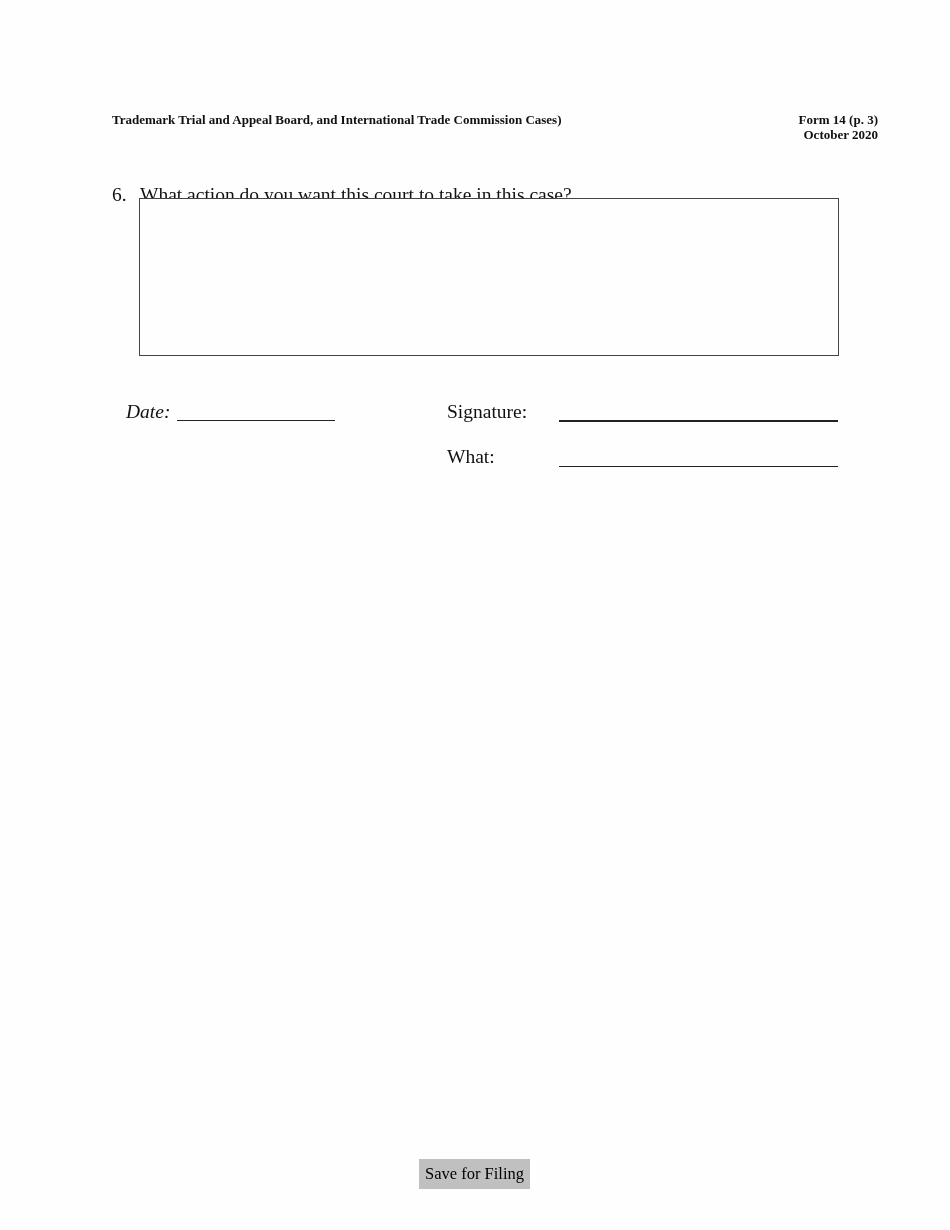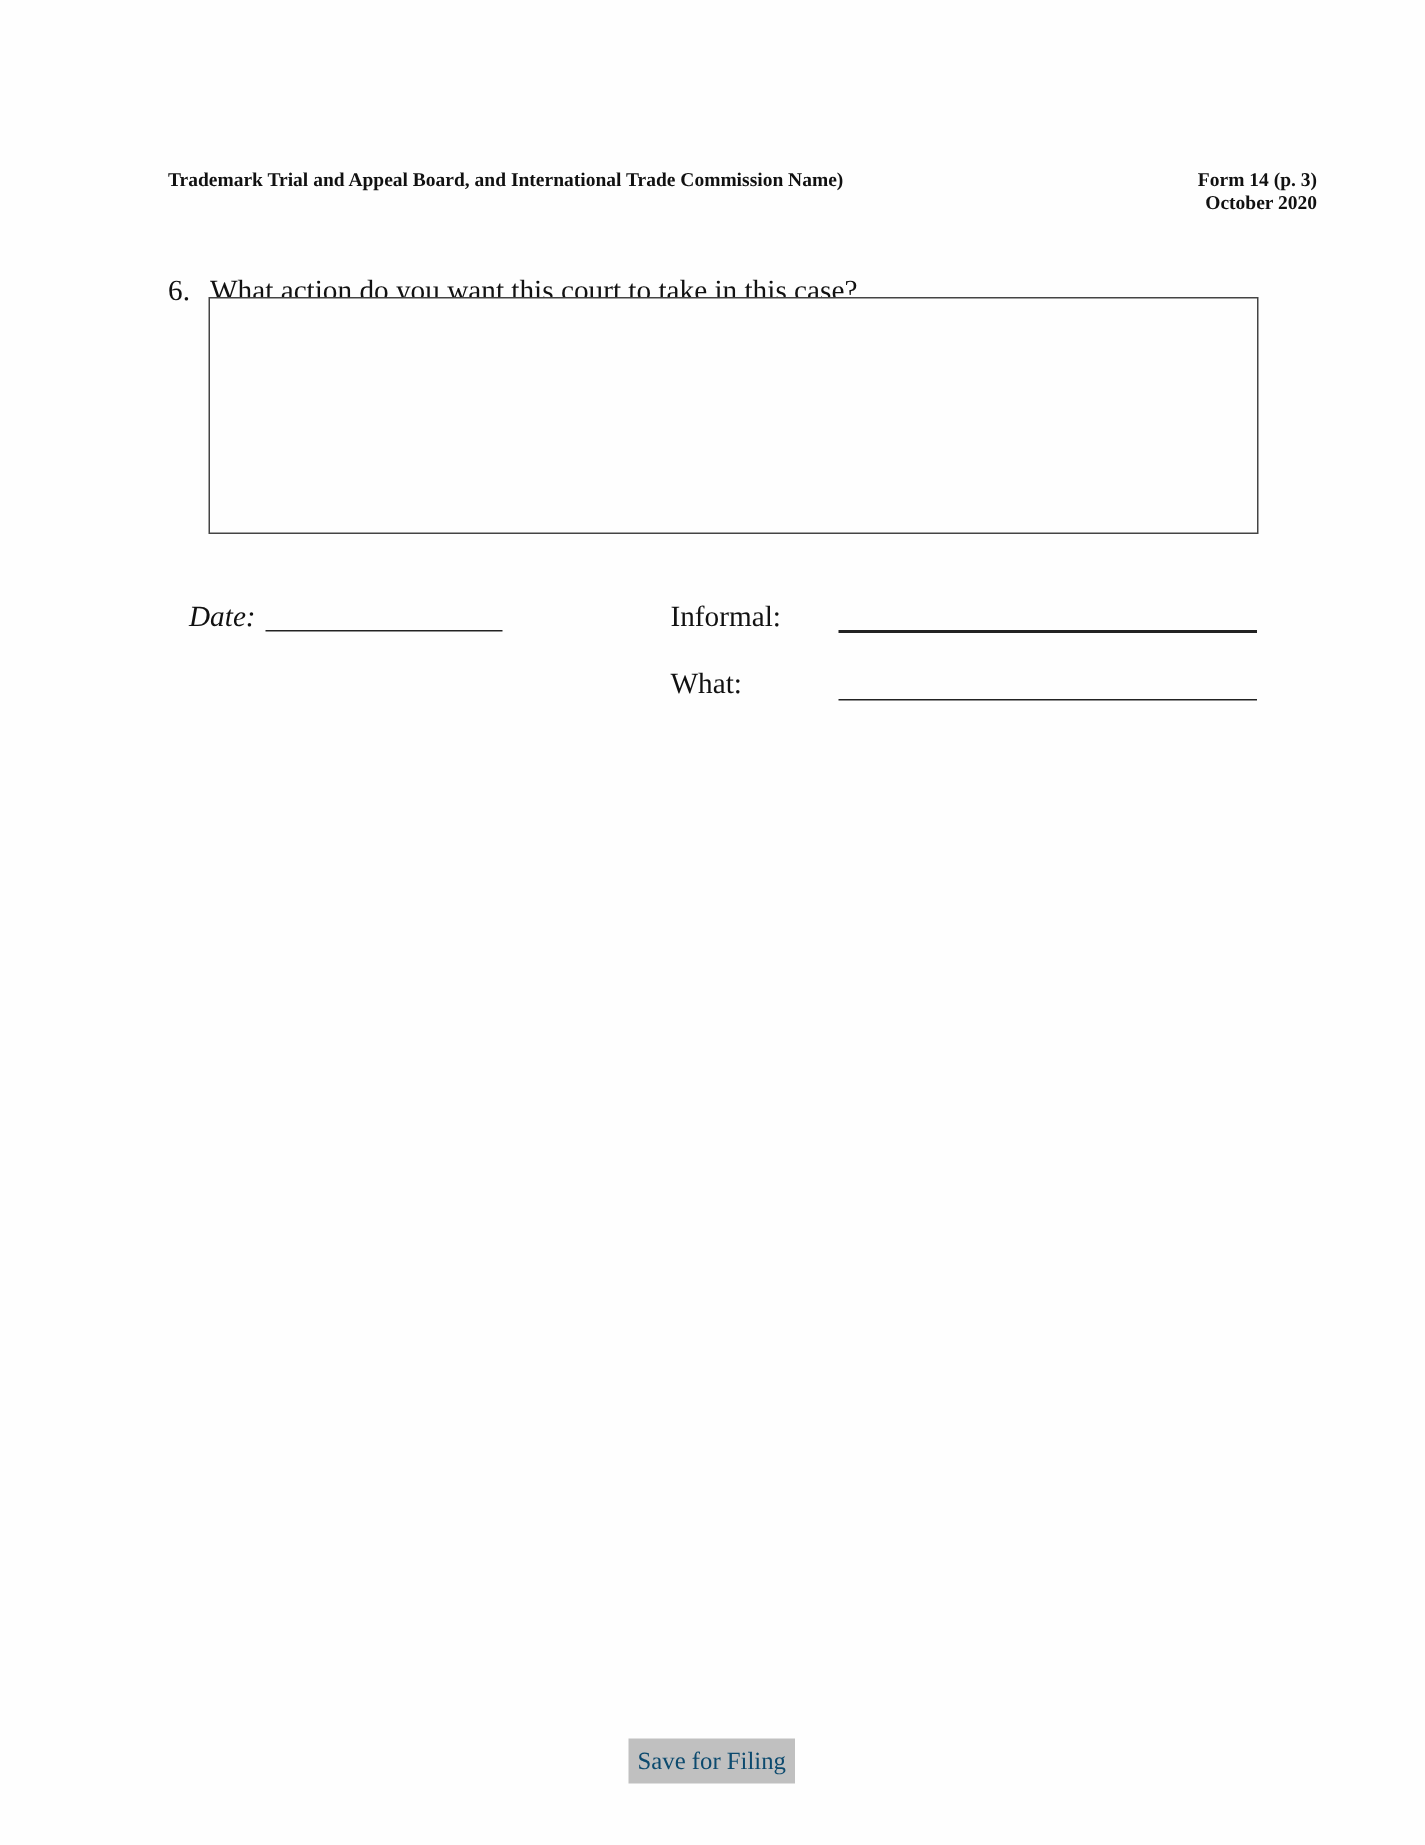--- a/index.html
+++ b/index.html
@@ -11,43 +11,43 @@
     .hdr { position: absolute; top: 112px; font-family: "Liberation Serif", serif; font-weight: bold; font-size: 13px; line-height: 15px; }
     .hdr-left { left: 112px; width: 640px; }
     .hdr-right { left: 740px; width: 138px; text-align: right; }
     .q { position: absolute; left: 112px; top: 156px; font-family: "Liberation Serif", serif; font-size: 19.5px; margin-top: 28px; }
     .q .num { display: inline-block; width: 28px; }
     .answer-box { position: absolute; left: 139px; top: 198px; width: 698px; height: 156px; border: 1px solid #444; background: #fefefe; }
     .lbl { position: absolute; font-family: "Liberation Serif", serif; font-size: 19.5px; }
     .line { position: absolute; border-bottom: 1px solid #222; height: 0; }
     .save-btn {
       position: absolute; left: 419px; top: 1159px; width: 111px; height: 30px;
-      background: #c0c0c0; color: #0c4a6e; font-family: "Liberation Serif", serif; font-size: 16.5px;
+      background: #c0c0c0; color: #000000; font-family: "Liberation Serif", serif; font-size: 16.5px;
       display: flex; align-items: center; justify-content: center; cursor: pointer;
     }
   </style>
 </head>
 <body>
 
 <div class="hdr hdr-left">
-  <div>Trademark Trial and Appeal Board, and International Trade Commission Name)</div>
+  <div>Trademark Trial and Appeal Board, and International Trade Commission Cases)</div>
 </div>
 <div class="hdr hdr-right">
   <div>Form 14 (p. 3)</div>
   <div>October 2020</div>
 </div>
 
 <div class="q">
   <span class="num">6.</span><span>What action do you want this court to take in this case?</span>
 </div>
 
 <div class="answer-box"></div>
 
 <div class="lbl" style="left:126px; top:401px;font-style:italic;">Date:</div>
 <div class="line" style="left:177px; top:420px; width:158px;"></div>
 
-<div class="lbl" style="left:447px; top:401px;">Informal:</div>
+<div class="lbl" style="left:447px; top:401px;">Signature:</div>
 <div class="line" style="left:559px; top:420px; width:279px; border-bottom-width:2px;"></div>
 
 <div class="lbl" style="left:447px; top:446px;">What:</div>
 <div class="line" style="left:559px; top:466px; width:279px;"></div>
 
 <div class="save-btn">Save for Filing</div>
 
 </body></html>

